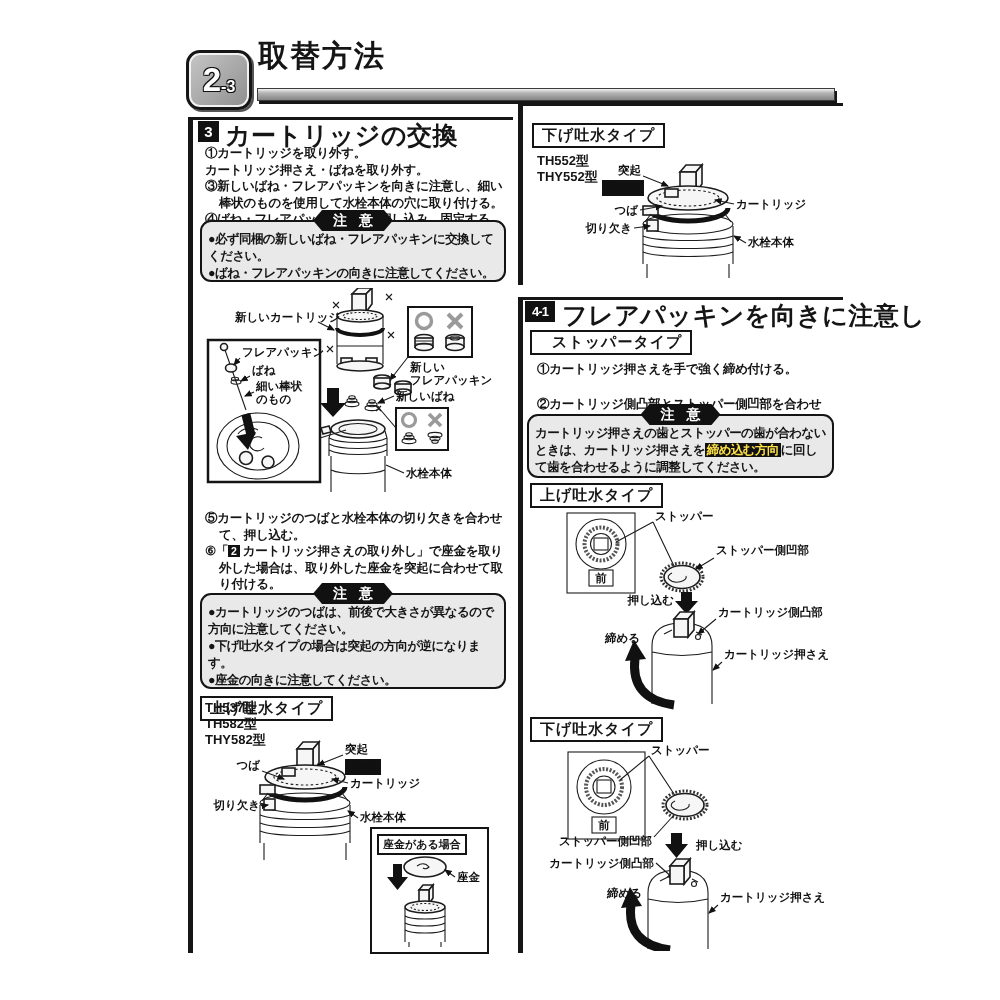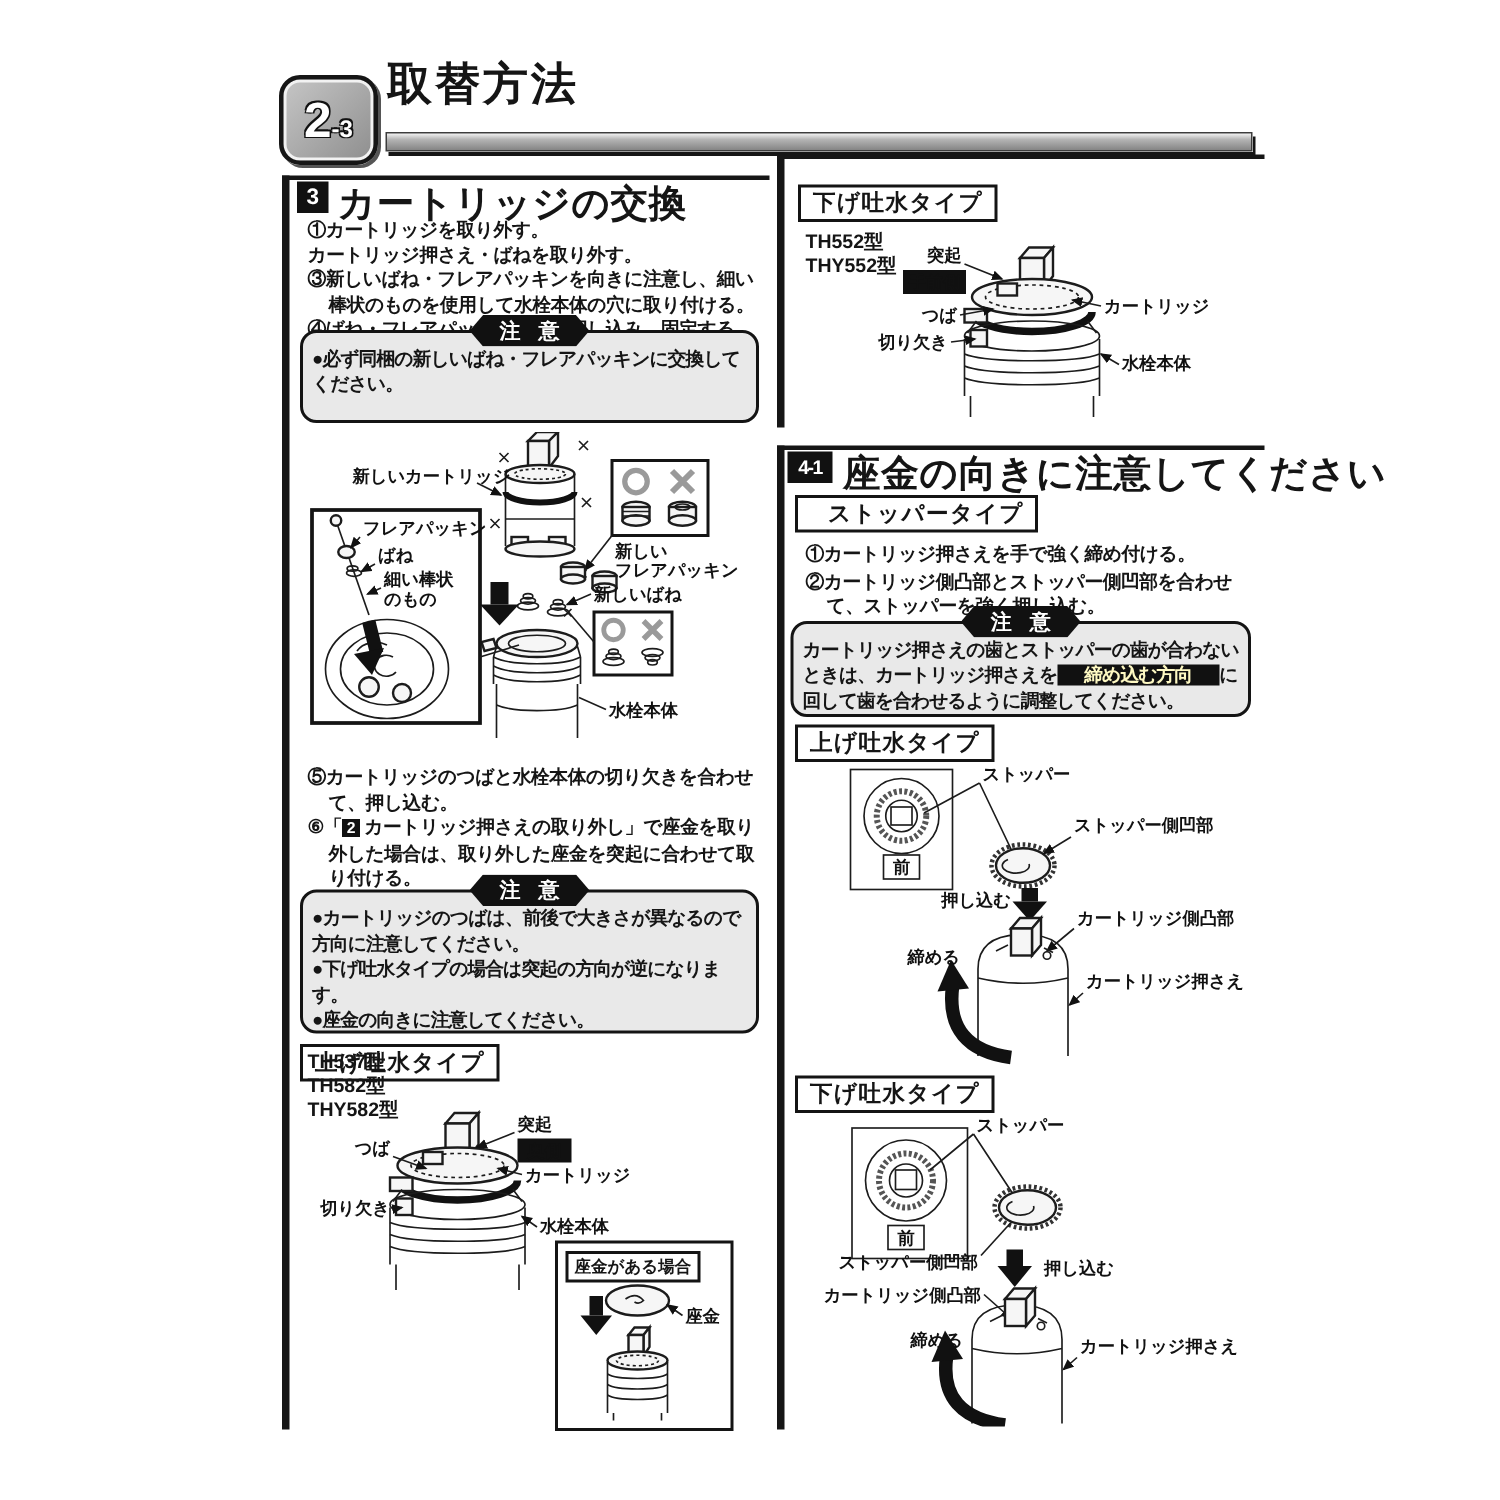--- a/index.html
+++ b/index.html
@@ -32,21 +32,21 @@
              padding-left:14px;text-indent:-14px;}
   .inline-num{background:#111;color:#fff;font-weight:bold;font-size:10.5px;padding:0 3px;text-indent:0;}
   
   .caution{border:2.5px solid #141414;border-radius:11px;background:#e9e9e9;
            padding:9px 6px 4px 6px;font-size:12.5px;font-weight:bold;line-height:17px;
            letter-spacing:-0.6px;box-sizing:border-box;}
   .ribbon{position:absolute;top:-12px;left:50%;transform:translateX(-50%);
           background:#111;color:#fff;font-size:14px;font-weight:bold;letter-spacing:4px;
           padding:2px 16px 2px 20px;
           clip-path:polygon(9px 0,calc(100% - 9px) 0,100% 50%,calc(100% - 9px) 100%,9px 100%,0 50%);}
-  .hl{background:#111;color:#fef9c3;padding:0 18px;}
+  .hl{background:#111;color:#fde047;padding:0 2px;}
   
   svg text{font-family:"Liberation Sans",sans-serif;font-size:11.5px;font-weight:600;fill:#111;}
   svg .shape{fill:#f6f6f6;stroke:#1c1c1c;stroke-width:1.6;}
   svg .ln{stroke:#1c1c1c;stroke-width:1.1;fill:none;}
   svg .thk{fill:#111;}
   .inner-box{border:2px solid #141414;background:#fff;font-weight:bold;}
 </style>
 </head>
 <body>
 
@@ -75,20 +75,21 @@
   <div class="abs steps" style="left:205px;top:145px;width:303px;">
     <div>①カートリッジを取り外す。</div>
     <div>カートリッジ押さえ・ばねを取り外す。</div>
     <div>③新しいばね・フレアパッキンを向きに注意し、細い棒状のものを使用して水栓本体の穴に取り付ける。</div>
     <div>④ばね・フレアパッキンを指で押し込み、固定する。</div>
   </div>
 
   <div class="abs caution" style="left:200px;top:220px;width:306px;height:62px;">
     <div class="ribbon">注 意</div>
     <div>●必ず同梱の新しいばね・フレアパッキンに交換してください。</div>
+    <div>●ばね・フレアパッキンの向きに注意してください。</div>
   </div>
 
   <svg class="abs" style="left:200px;top:288px;" width="308" height="214" viewBox="0 0 308 214">
 
     <g class="ln" stroke="#777">
       <path d="M133,14 l6,6 M139,14 l-6,6"></path>
         <path d="M186,6 l6,6 M192,6 l-6,6"></path>
       <path d="M188,44 l6,6 M194,44 l-6,6"></path>
         <path d="M127,58 l6,6 M133,58 l-6,6"></path>
       <path d="M186,92 l5,5 M191,92 l-5,5"></path>
@@ -324,25 +325,25 @@
     <text x="198" y="50">カートリッジ</text>
     <line class="ln" x1="196" y1="46" x2="177" y2="42" marker-end="url(#ah)"></line>
     <text x="94" y="74" text-anchor="end">切り欠き</text>
     <line class="ln" x1="96" y1="70" x2="112" y2="68" marker-end="url(#ah)"></line>
     <text x="210" y="88">水栓本体</text>
     <line class="ln" x1="208" y1="85" x2="196" y2="78" marker-end="url(#ah)"></line>
   </svg>
 
   <div class="abs col-rule" style="left:518px;top:297px;width:320px;height:653px;"></div>
   <div class="abs sec-num" style="left:525px;top:301px;width:30px;height:21px;font-size:13px;line-height:21px;letter-spacing:-1px;">4-1</div>
-  <div class="abs sec-title" style="left:562px;top:299px;">座金の向きに注意してください</div>
+  <div class="abs sec-title" style="left:562px;top:299px;">フレアパッキンを向きに注意し</div>
   <div class="abs type-box" style="left:530px;top:330px;padding-left:20px;">ストッパータイプ</div>
 
   <div class="abs steps" style="left:537px;top:361px;width:300px;">
-    <div style="margin-bottom:2px;">①カートリッジ押さえを手で強く締め付ける。</div>
+    <div style="margin-bottom:18px;">①カートリッジ押さえを手で強く締め付ける。</div>
     <div>②カートリッジ側凸部とストッパー側凹部を合わせて、ストッパーを強く押し込む。</div>
   </div>
 
   <div class="abs caution" style="left:527px;top:414px;width:307px;height:64px;">
     <div class="ribbon">注 意</div>
     <div><span>カートリッジ押さえの歯とストッパーの歯が合わないときは、カートリッジ押さえを</span><span class="hl">締め込む方向</span><span>に回して歯を合わせるように調整してください。</span></div>
   </div>
 
   <div class="abs type-box" style="left:530px;top:483px;">上げ吐水タイプ</div>
   <svg class="abs" style="left:524px;top:506px;" width="312" height="206" viewBox="0 0 312 206">

